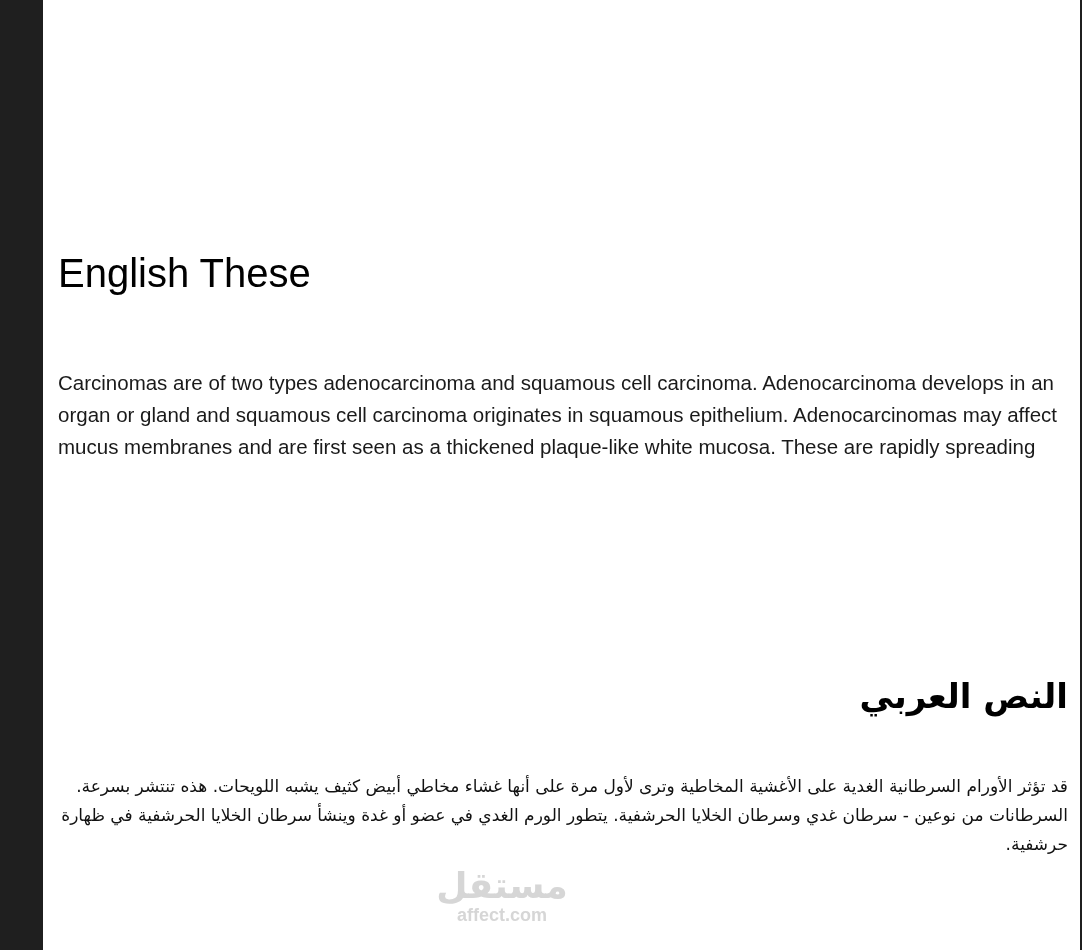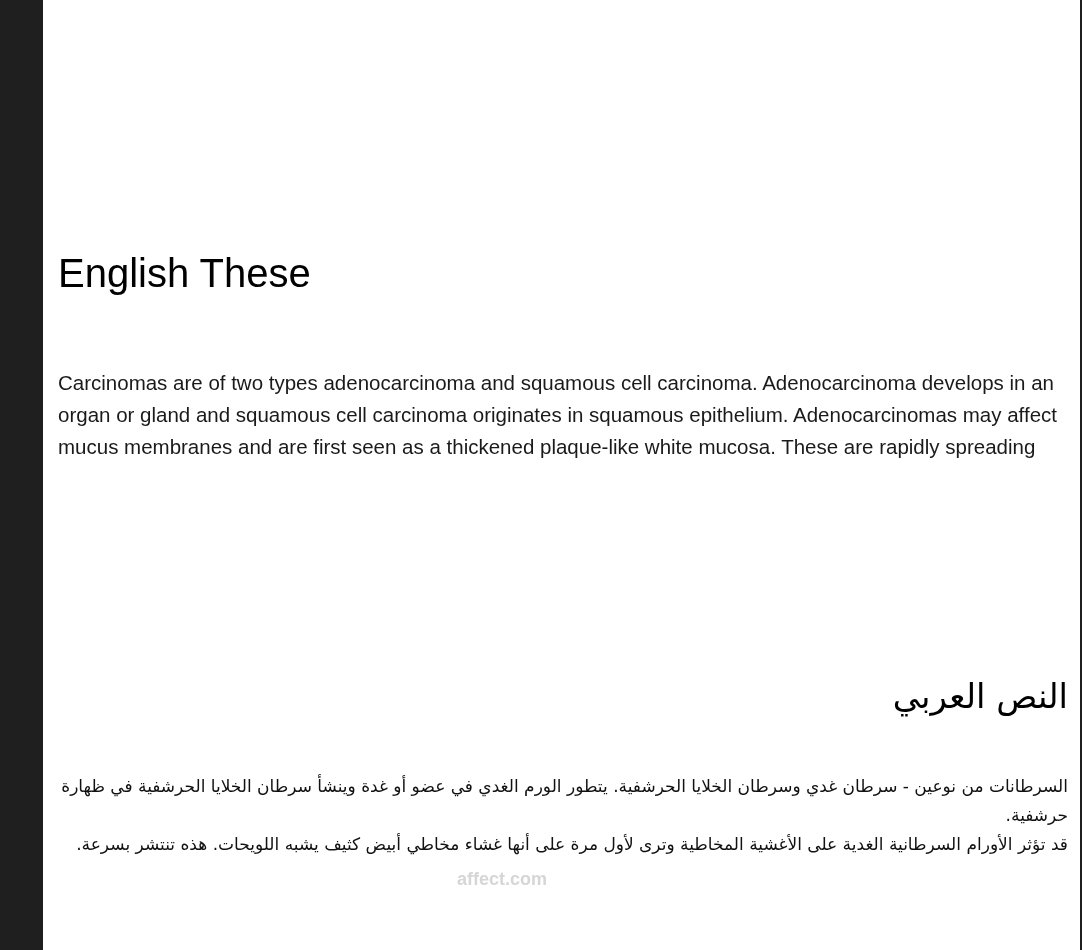--- a/index.html
+++ b/index.html
@@ -33,20 +33,21 @@
     }
     .en-body {
       position: absolute; left: 15px; top: 367px; width: 1015px;
       font-size: 20.5px; line-height: 32px; color: #1a1a1a;
     }
     .h-arabic {
       position: absolute; right: 12px; top: 672px;
       font-size: 34px; line-height: 48px; color: #000;
       direction: rtl; text-align: right; white-space: nowrap;
       font-family: "DejaVu Sans", sans-serif;
+      font-weight: bold;
     }
     .ar-body {
       position: absolute; right: 12px; top: 772px; width: 1020px;
       direction: rtl; text-align: right;
       font-size: 17px; line-height: 29px; color: #111;
       font-family: "DejaVu Sans", sans-serif;
     }
     .ar-body p { margin: 0; }
     .watermark {
       position: absolute; left: 432px; top: 868px; width: 140px;
@@ -67,22 +68,23 @@
 
 <div class="page">
 
   <div class="h-english">English These</div>
 
   <div class="en-body">Carcinomas are of two types adenocarcinoma and squamous cell carcinoma. Adenocarcinoma develops in an organ or gland and squamous cell carcinoma originates in squamous epithelium. Adenocarcinomas may affect mucus membranes and are first seen as a thickened plaque-like white mucosa. These are rapidly spreading</div>
 
   <div class="h-arabic">النص العربي</div>
 
   <div class="ar-body">
+    <p>قد تؤثر الأورام السرطانية الغدية على الأغشية المخاطية وترى لأول مرة على أنها غشاء مخاطي أبيض كثيف يشبه اللويحات. هذه تنتشر بسرعة.</p>
     <p>السرطانات من نوعين - سرطان غدي وسرطان الخلايا الحرشفية. يتطور الورم الغدي في عضو أو غدة وينشأ سرطان الخلايا الحرشفية في ظهارة حرشفية.</p>
-    <p>قد تؤثر الأورام السرطانية الغدية على الأغشية المخاطية وترى لأول مرة على أنها غشاء مخاطي أبيض كثيف يشبه اللويحات. هذه تنتشر بسرعة.</p>
   </div>
 </div>
 
 <div class="watermark">
+  <span class="wm-ar">مستقل</span>
   <span class="wm-en">affect.com</span>
 </div>
 
 <div class="right-edge"></div>
 
 </body></html>

